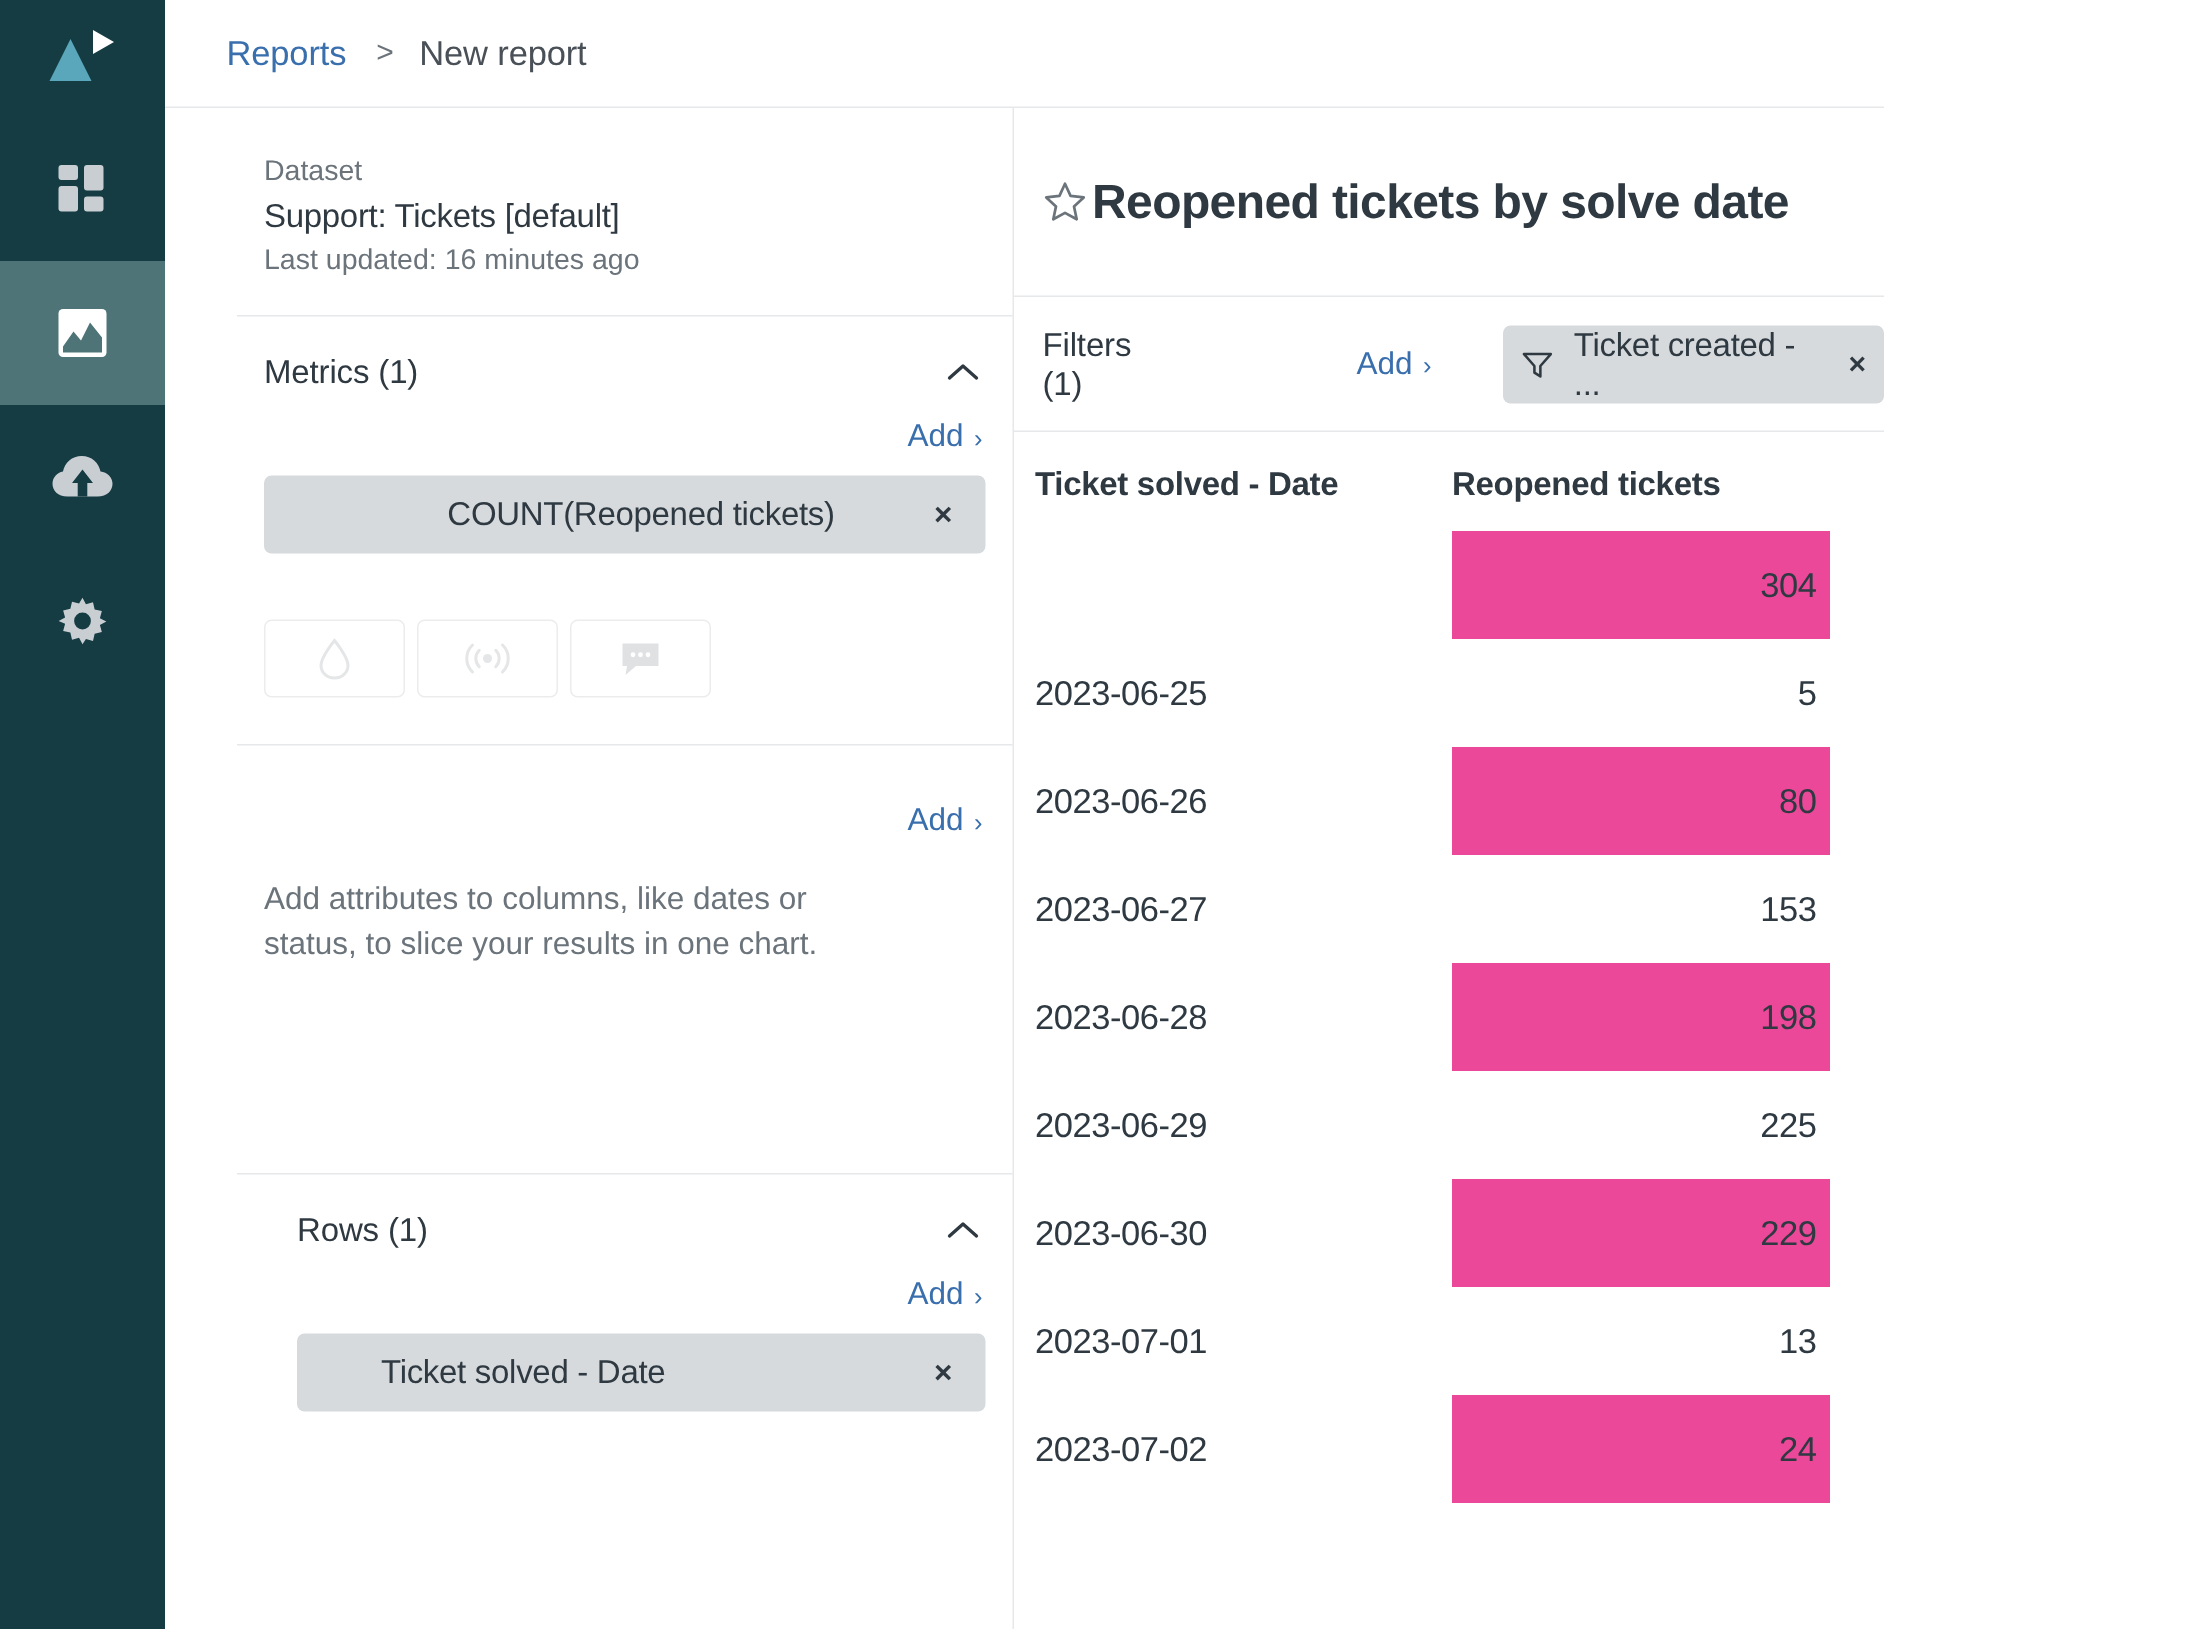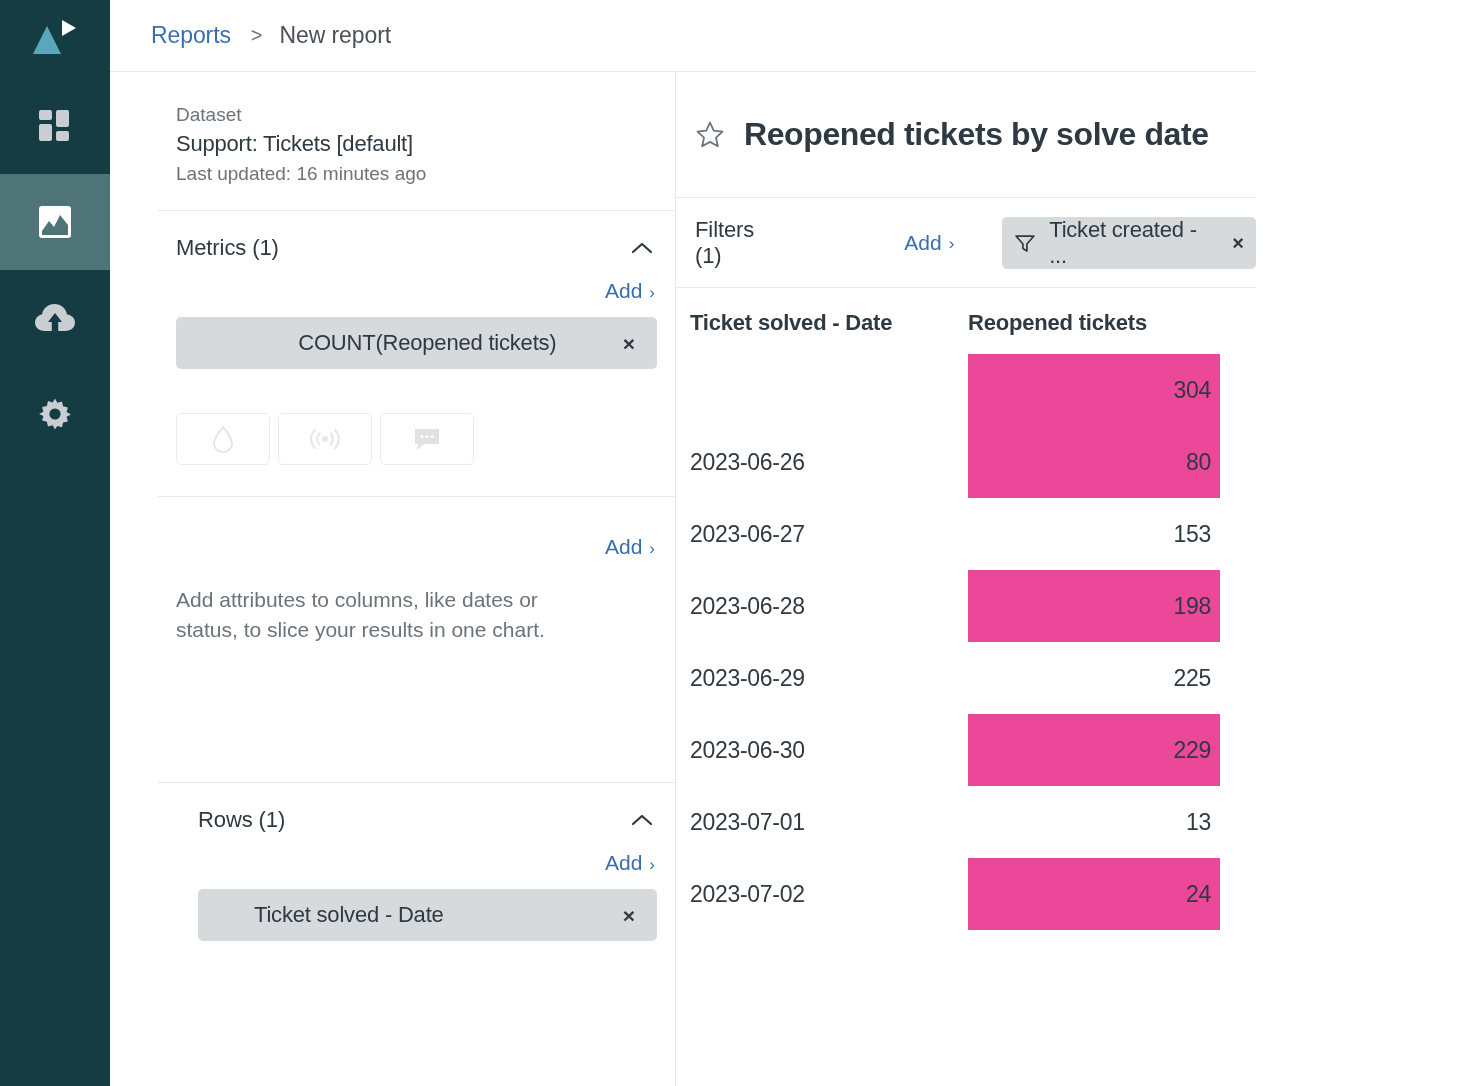--- a/index.html
+++ b/index.html
@@ -218,21 +218,21 @@
     background: #fff;
   }
 
   .report-title-bar {
     height: 126px;
     min-height: 126px;
     border-bottom: 1px solid #e6e8ea;
     display: flex;
     align-items: center;
     padding-left: 19px;
-    gap: 19px;
+    gap: 3px;
   }
   .star-btn { cursor: pointer; display: flex; align-items: center; }
   .report-title {
     font-size: 32px;
     color: #2f3941;
     letter-spacing: -0.4px;
   }
 
   .filters-bar {
     height: 90px;
@@ -492,20 +492,24 @@
               <tr>
                 <th class="th-date">Ticket solved - Date</th>
                 <th class="th-val">Reopened tickets</th>
               </tr>
             </thead>
             <tbody id="table-body">
                 <tr class="shaded">
                   <td class="td-date"></td>
                   <td class="td-val">304</td>
                 </tr>
+                <tr>
+                  <td class="td-date">2023-06-25</td>
+                  <td class="td-val">5</td>
+                </tr>
                 <tr class="shaded">
                   <td class="td-date">2023-06-26</td>
                   <td class="td-val">80</td>
                 </tr>
                 <tr>
                   <td class="td-date">2023-06-27</td>
                   <td class="td-val">153</td>
                 </tr>
                 <tr class="shaded">
                   <td class="td-date">2023-06-28</td>

